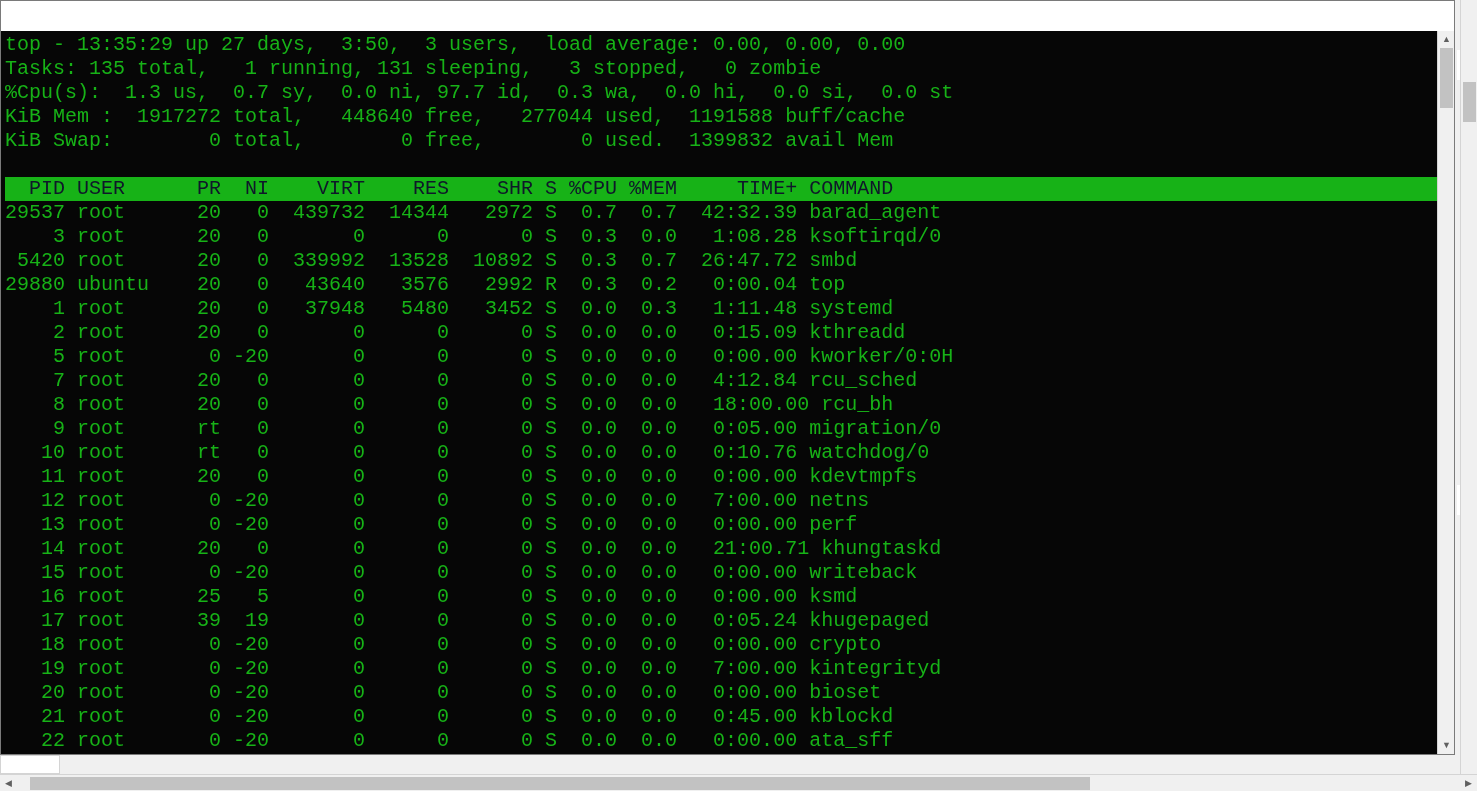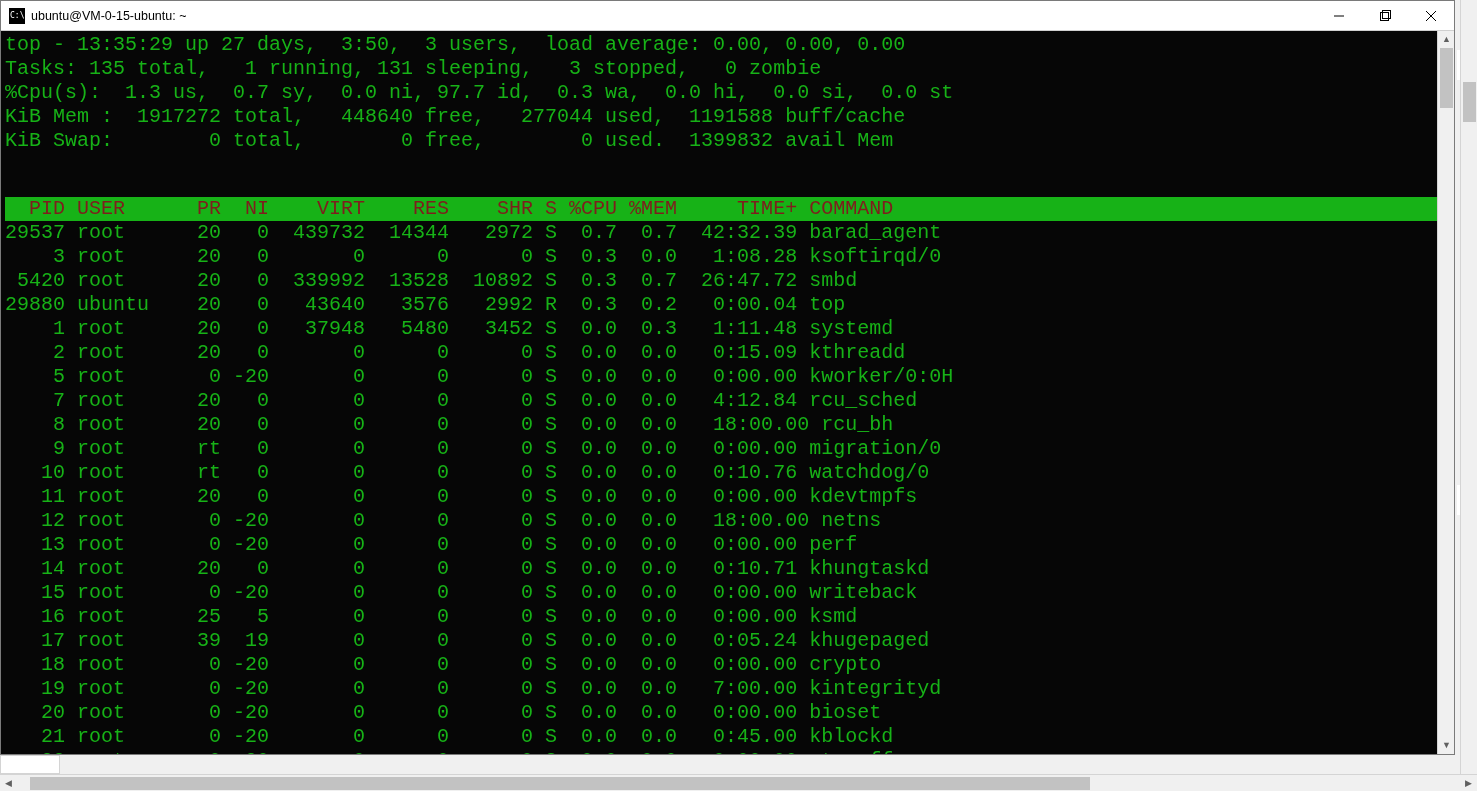--- a/index.html
+++ b/index.html
@@ -28,21 +28,21 @@
   }
 
   .terminal {
     position: absolute; left: 0; top: 30px; right: 17px; bottom: 0;
     background: #060606; color: #17b217;
     font-family: "NSimSun","SimSun","Consolas","Courier New",monospace;
     font-size: 20px; line-height: 24px; white-space: pre; overflow: hidden;
     padding: 2px 0 0 4px; letter-spacing: 0px;
   }
   .hdr-row {
-    background: #17b217; color: #7f1d1d; display: inline-block; width: 100%; margin-top: 20px;
+    background: #17b217; color: #0f172a; display: inline-block; width: 100%;
   }
 
   .vscroll {
     position: absolute; right: 0; top: 30px; width: 17px; bottom: 0;
     background: #f0f0f0; border-left: 1px solid #d4d4d4;
   }
   .vscroll .up, .vscroll .down {
     position: absolute; left: 0; width: 17px; height: 17px; text-align: center;
     font-size: 9px; line-height: 17px; color: #606060;
   }
@@ -86,66 +86,43 @@
 
 <div class="bg-slice" style="top:50px;height:30px;"></div>
 <div class="bg-slice" style="top:485px;height:30px;"></div>
 
 <div class="outer-vscroll">
   <div class="thumb" style="top:82px;height:40px;"></div>
 </div>
 
 <div class="window">
 
-  <div class="titlebar">
-    <span class="icon"></span>
-    <span class="title">ubuntu@VM-0-15-ubuntu: ~</span>
-    <div class="win-controls">
-      <div class="win-btn">
-        <svg width="10" height="10">
-            <line x1="0" y1="5" x2="10" y2="5" stroke="#000" stroke-width="1"></line>
-          </svg>
-      </div>
-      <div class="win-btn">
-        <svg width="11" height="11">
-            <rect x="0.5" y="2.5" width="8" height="8" fill="none" stroke="#000"></rect>
-            <rect x="2.5" y="0.5" width="8" height="8" fill="none" stroke="#000"></rect>
-          </svg>
-      </div>
-      <div class="win-btn close">
-        <svg width="10" height="10">
-            <line x1="0" y1="0" x2="10" y2="10" stroke="#000"></line>
-            <line x1="10" y1="0" x2="0" y2="10" stroke="#000"></line>
-          </svg>
-      </div>
-    </div>
-  </div>
 
   <div class="terminal" id="term"><span>top - 13:35:29 up 27 days,  3:50,  3 users,  load average: 0.00, 0.00, 0.00</span>
 <span>Tasks: 135 total,   1 running, 131 sleeping,   3 stopped,   0 zombie</span>
 <span>%Cpu(s):  1.3 us,  0.7 sy,  0.0 ni, 97.7 id,  0.3 wa,  0.0 hi,  0.0 si,  0.0 st</span>
 <span>KiB Mem :  1917272 total,   448640 free,   277044 used,  1191588 buff/cache</span>
 <span>KiB Swap:        0 total,        0 free,        0 used.  1399832 avail Mem</span>
 
 <span class="hdr-row">  PID USER      PR  NI    VIRT    RES    SHR S %CPU %MEM     TIME+ COMMAND</span>
 <span>29537 root      20   0  439732  14344   2972 S  0.7  0.7  42:32.39 barad_agent</span>
 <span>    3 root      20   0       0      0      0 S  0.3  0.0   1:08.28 ksoftirqd/0</span>
 <span> 5420 root      20   0  339992  13528  10892 S  0.3  0.7  26:47.72 smbd</span>
 <span>29880 ubuntu    20   0   43640   3576   2992 R  0.3  0.2   0:00.04 top</span>
 <span>    1 root      20   0   37948   5480   3452 S  0.0  0.3   1:11.48 systemd</span>
 <span>    2 root      20   0       0      0      0 S  0.0  0.0   0:15.09 kthreadd</span>
 <span>    5 root       0 -20       0      0      0 S  0.0  0.0   0:00.00 kworker/0:0H</span>
 <span>    7 root      20   0       0      0      0 S  0.0  0.0   4:12.84 rcu_sched</span>
 <span>    8 root      20   0       0      0      0 S  0.0  0.0   18:00.00 rcu_bh</span>
-<span>    9 root      rt   0       0      0      0 S  0.0  0.0   0:00.00 migration/0</span>
+<span>    9 root      rt   0       0      0      0 S  0.0  0.0   0:05.00 migration/0</span>
 <span>   10 root      rt   0       0      0      0 S  0.0  0.0   0:10.76 watchdog/0</span>
 <span>   11 root      20   0       0      0      0 S  0.0  0.0   0:00.00 kdevtmpfs</span>
-<span>   12 root       0 -20       0      0      0 S  0.0  0.0   18:00.00 netns</span>
+<span>   12 root       0 -20       0      0      0 S  0.0  0.0   7:00.00 netns</span>
 <span>   13 root       0 -20       0      0      0 S  0.0  0.0   0:00.00 perf</span>
-<span>   14 root      20   0       0      0      0 S  0.0  0.0   0:10.71 khungtaskd</span>
+<span>   14 root      20   0       0      0      0 S  0.0  0.0   21:00.71 khungtaskd</span>
 <span>   15 root       0 -20       0      0      0 S  0.0  0.0   0:00.00 writeback</span>
 <span>   16 root      25   5       0      0      0 S  0.0  0.0   0:00.00 ksmd</span>
 <span>   17 root      39  19       0      0      0 S  0.0  0.0   0:05.24 khugepaged</span>
 <span>   18 root       0 -20       0      0      0 S  0.0  0.0   0:00.00 crypto</span>
 <span>   19 root       0 -20       0      0      0 S  0.0  0.0   7:00.00 kintegrityd</span>
 <span>   20 root       0 -20       0      0      0 S  0.0  0.0   0:00.00 bioset</span>
 <span>   21 root       0 -20       0      0      0 S  0.0  0.0   0:45.00 kblockd</span>
 <span>   22 root       0 -20       0      0      0 S  0.0  0.0   0:00.00 ata_sff</span>
 </div>
 

